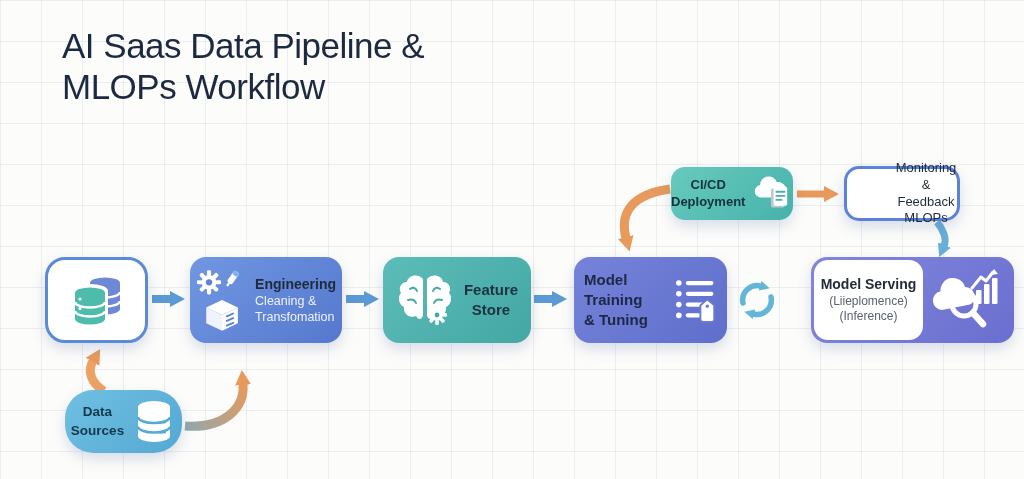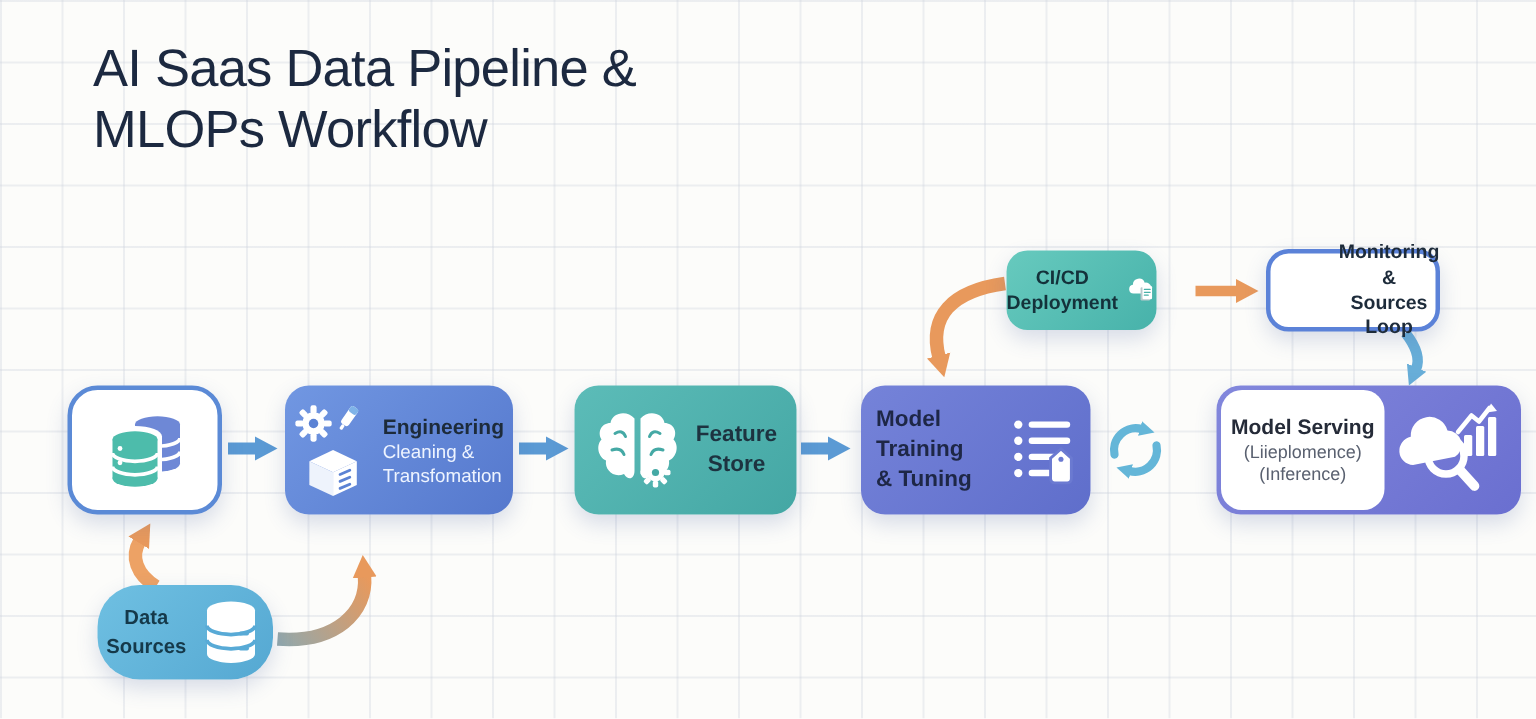--- a/index.html
+++ b/index.html
@@ -34,24 +34,24 @@
   .node-training{left:574px; top:257px; width:153px; height:86px; background:linear-gradient(135deg,#7583d9,#5f6ecb); gap:10px; padding:0 10px;}
   .node-training .txt{font-size:15px; line-height:1.35; color:#1e2746; font-weight:bold;}
   .node-serving{left:779px; top:257px; width:203px; height:86px; background:linear-gradient(135deg,#8287dc,#6a6fd0); justify-content:flex-end; padding-right:14px;margin-left:32px;}
   .serving-panel{
     position:absolute; left:3px; top:3px; bottom:3px; width:109px;
     background:#ffffff; border-radius:14px; display:flex; flex-direction:column;
     align-items:center; justify-content:center; line-height:1.25;
   }
   .serving-panel .tt{font-size:14px; color:#252b38;}
   .serving-panel .sub{font-size:12px; color:#5a6170;}
-  .node-cicd{left:671px; top:167px; width:100px; height:53px; background:linear-gradient(135deg,#67cabe,#47b2aa); border-radius:14px; gap:6px;}
+  .node-cicd{left:671px; top:167px; width:122px; height:53px; background:linear-gradient(135deg,#67cabe,#47b2aa); border-radius:14px; gap:6px;}
   .node-cicd .txt{font-size:13px; line-height:1.3; color:#14323b; font-weight:bold; text-align:center;}
   .node-monitoring{left:844px; top:166px; width:116px; height:55px; background:#ffffff; border:3px solid #5b82d8; border-radius:15px;}
-  .node-monitoring .txt{font-size:13px; line-height:1.3; color:#1d2b3a; font-weight:bold; text-align:center;margin-left:48px;}
+  .node-monitoring .txt{font-size:13px; line-height:1.3; color:#1d2b3a; font-weight:normal; text-align:center;margin-left:48px;}
   .node-datasources{left:65px; top:390px; width:117px; height:63px; background:linear-gradient(135deg,#6fc0e2,#55a8d2); border-radius:28px; gap:8px;}
   .node-datasources .txt{font-size:13.5px; line-height:1.35; color:#15394a; font-weight:bold; text-align:center;}
 </style>
 </head>
 <body>
 
 <div class="canvas">
 
   <div class="title">
     <div>AI Saas Data Pipeline &amp;</div>
@@ -243,21 +243,21 @@
         <line x1="28" y1="19.5" x2="37" y2="19.5"></line>
         <line x1="28" y1="24" x2="37" y2="24"></line>
         <line x1="28" y1="28.5" x2="34" y2="28.5"></line>
       </g>
     </svg>
   </div>
 
   <div class="node node-monitoring">
     <div class="txt">
       <div>Monitoring &amp;</div>
-      <div>Sources Loop</div>
+      <div>Feedback MLOPs</div>
     </div>
   </div>
 
   <div class="node node-datasources">
     <div class="txt">
       <div>Data</div>
       <div>Sources</div>
     </div>
     <svg width="44" height="48" viewBox="0 0 44 48">
       <g fill="#ffffff">

